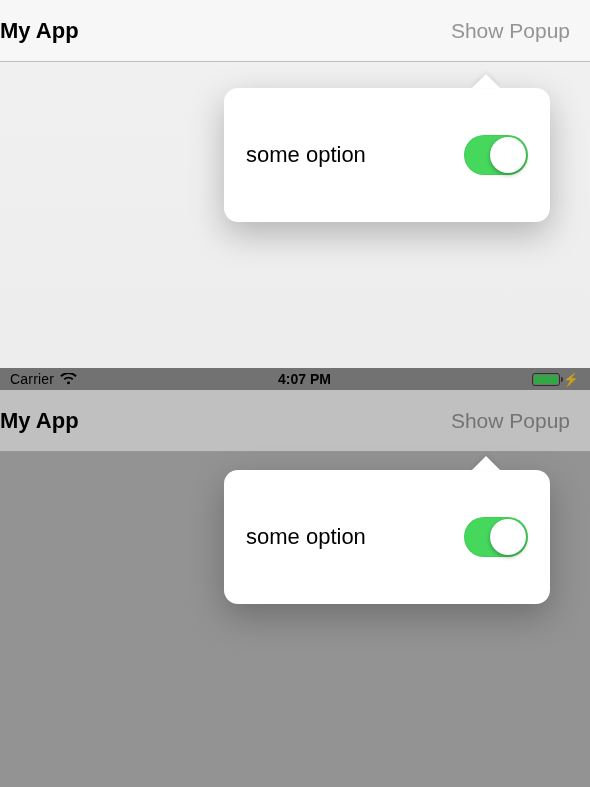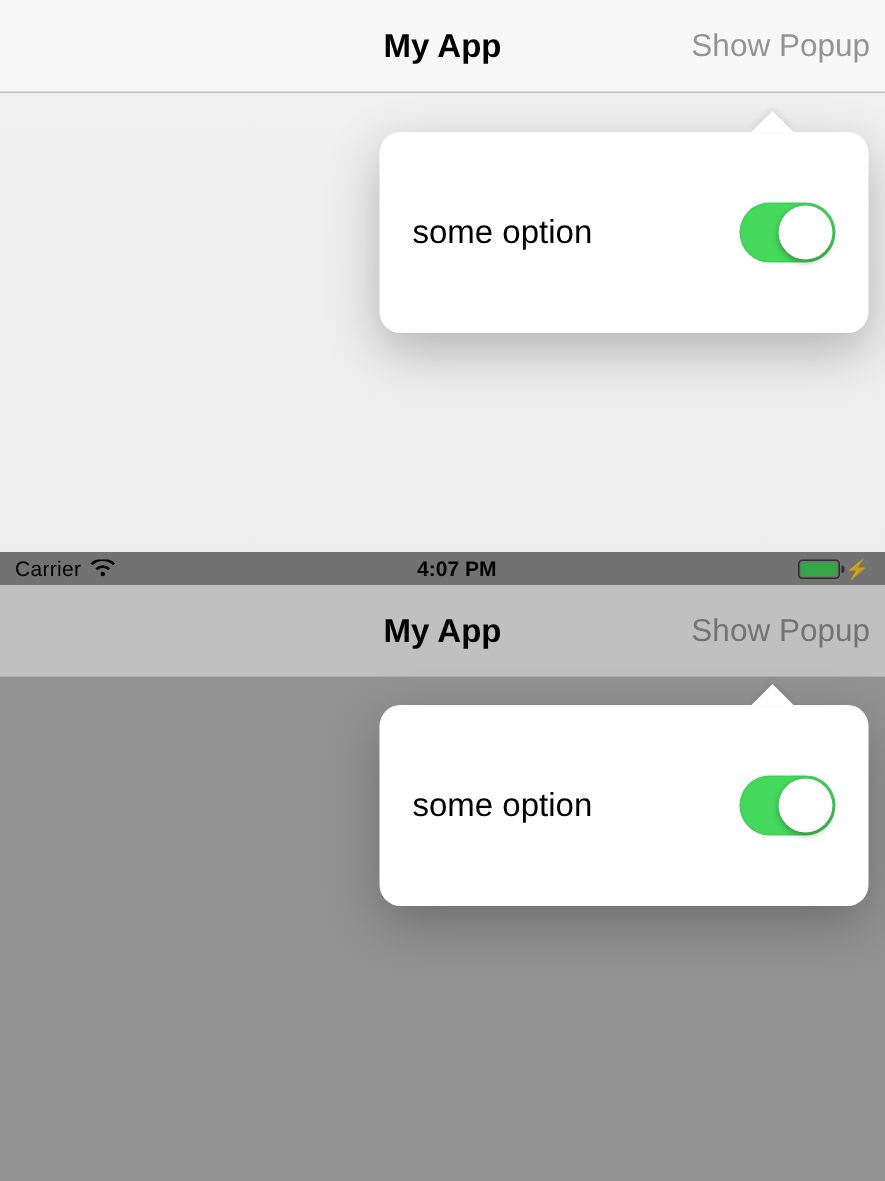--- a/index.html
+++ b/index.html
@@ -67,43 +67,43 @@
       position: relative;
       height: 62px;
       background: #f7f7f7;
       border-bottom: 1px solid #bfbfbf;
       display: flex;
       align-items: center;
     }
     .navbar .title {
       position: absolute;
       left: 0; right: 0;
-      text-align: center;
+      text-align: left;
       font-size: 22px;
       font-weight: 700;
       color: #000;
       pointer-events: none;
     }
     .navbar .right-btn {
       margin-left: auto;
-      padding-right: 10px;
+      padding-right: 20px;
       font-size: 21px;
       font-weight: 400;
       color: #949494;
       cursor: pointer;
     }
     .dim-overlay {
       position: absolute;
       left: 0; right: 0; top: 0; bottom: 0;
       background: rgba(0,0,0,0.22);
       pointer-events: none;
     }
     .popover {
       position: absolute;
-      right: 11px;
+      right: 40px;
       width: 326px;
       height: 134px;
       background: #fff;
       border-radius: 14px;
       box-shadow: 0 12px 34px rgba(0,0,0,0.25);
       display: flex;
       align-items: center;
       padding: 0 22px;
     }
     .popover .arrow {

